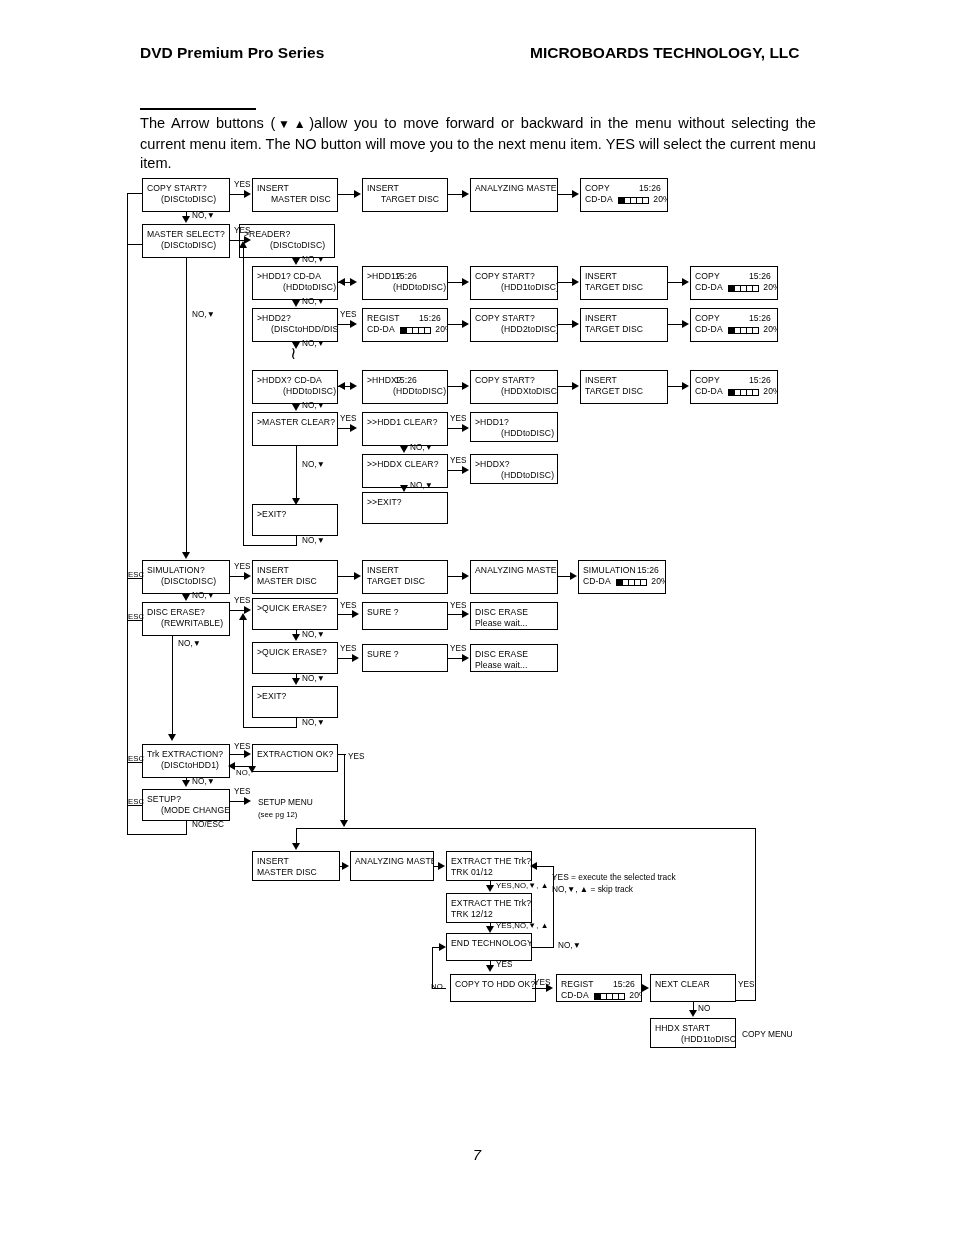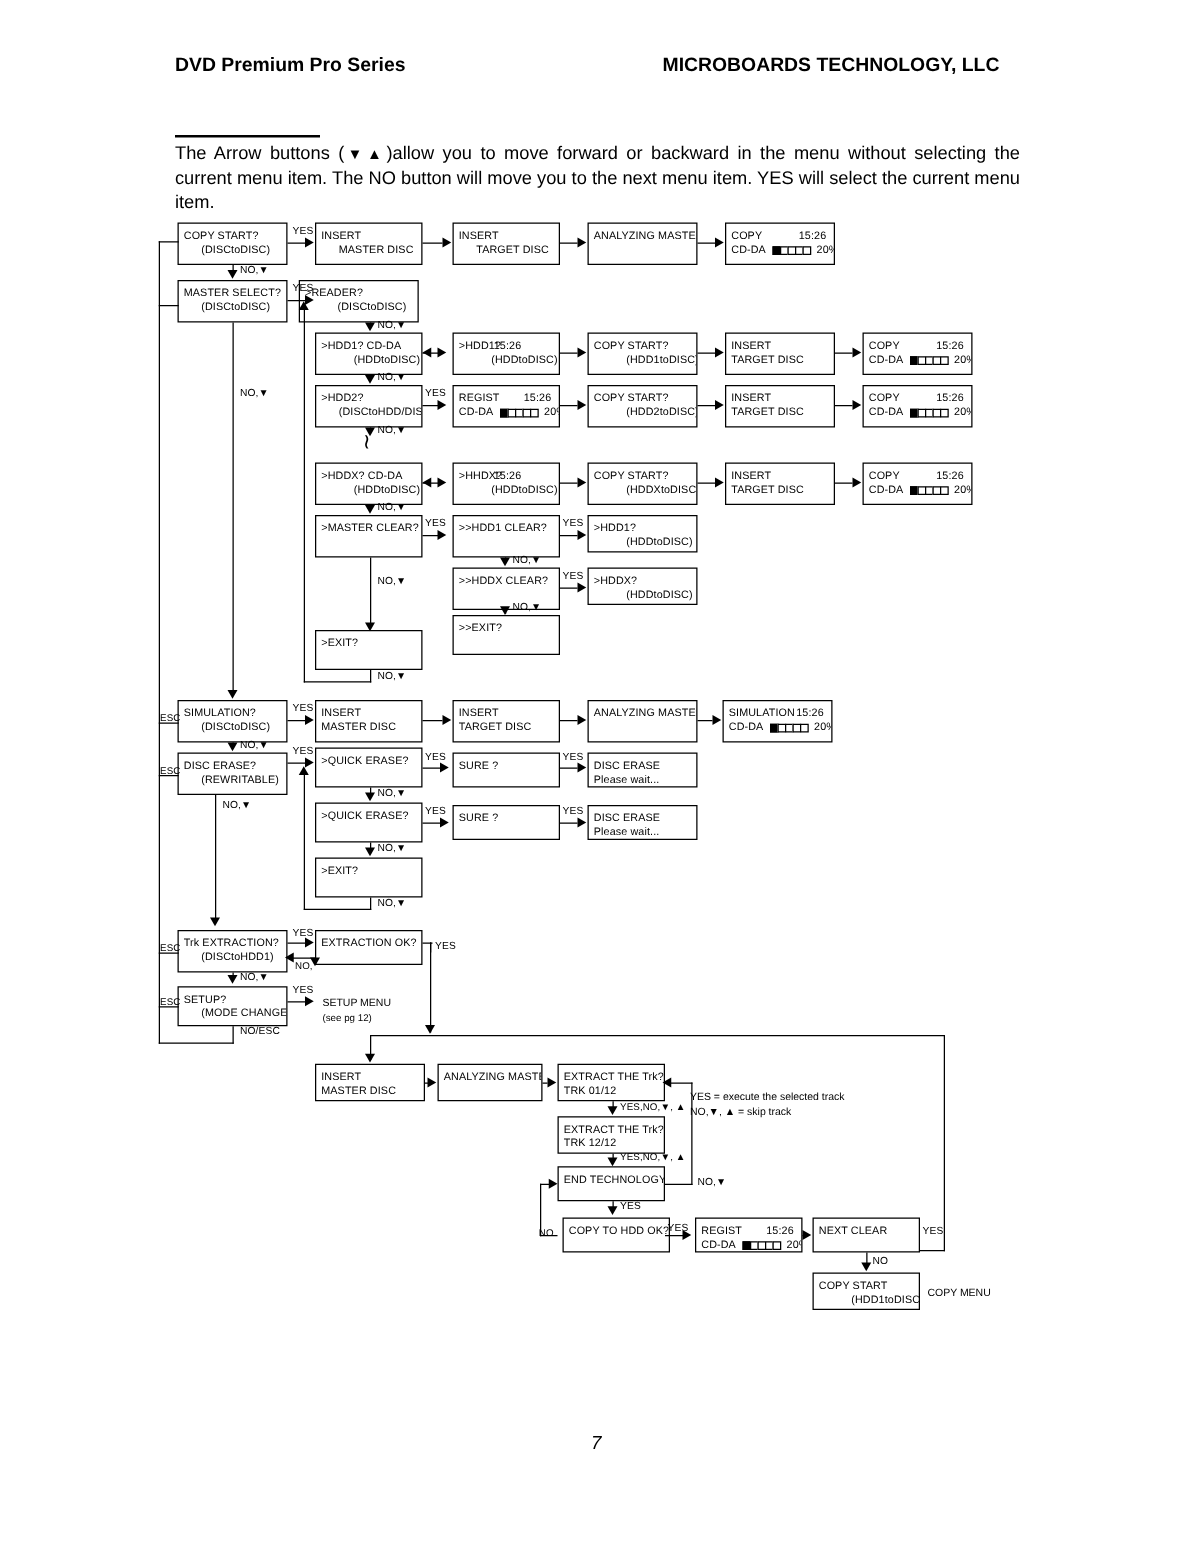--- a/index.html
+++ b/index.html
@@ -359,21 +359,21 @@
     <span class="lcdrow">
       <span>CD-DA</span>
       <span class="pbar"><i class="on"></i><i></i><i></i><i></i><i></i></span>
       <span>20%</span>
     </span>
   </div>
   <div class="box" style="left:650px;top:974px;width:86px;height:28px;">
     <span class="l1">NEXT CLEAR</span>
   </div>
   <div class="box" style="left:650px;top:1018px;width:86px;height:30px;">
-    <span class="l1">COPY START</span>
+    <span class="l1">HHDX START</span>
     <span class="l2 ind">(HDD1toDISC)</span>
   </div>
   <div class="note" style="left:742px;top:1028px;">COPY  MENU</div>
 
   <div class="note" style="left:552px;top:871px;">
     <span>YES = execute the selected track</span><br>
     <span>NO,▼, ▲ = skip track</span>
   </div>
 
   <div class="ln lh" style="left:230px;top:194px;width:16px;"></div>

